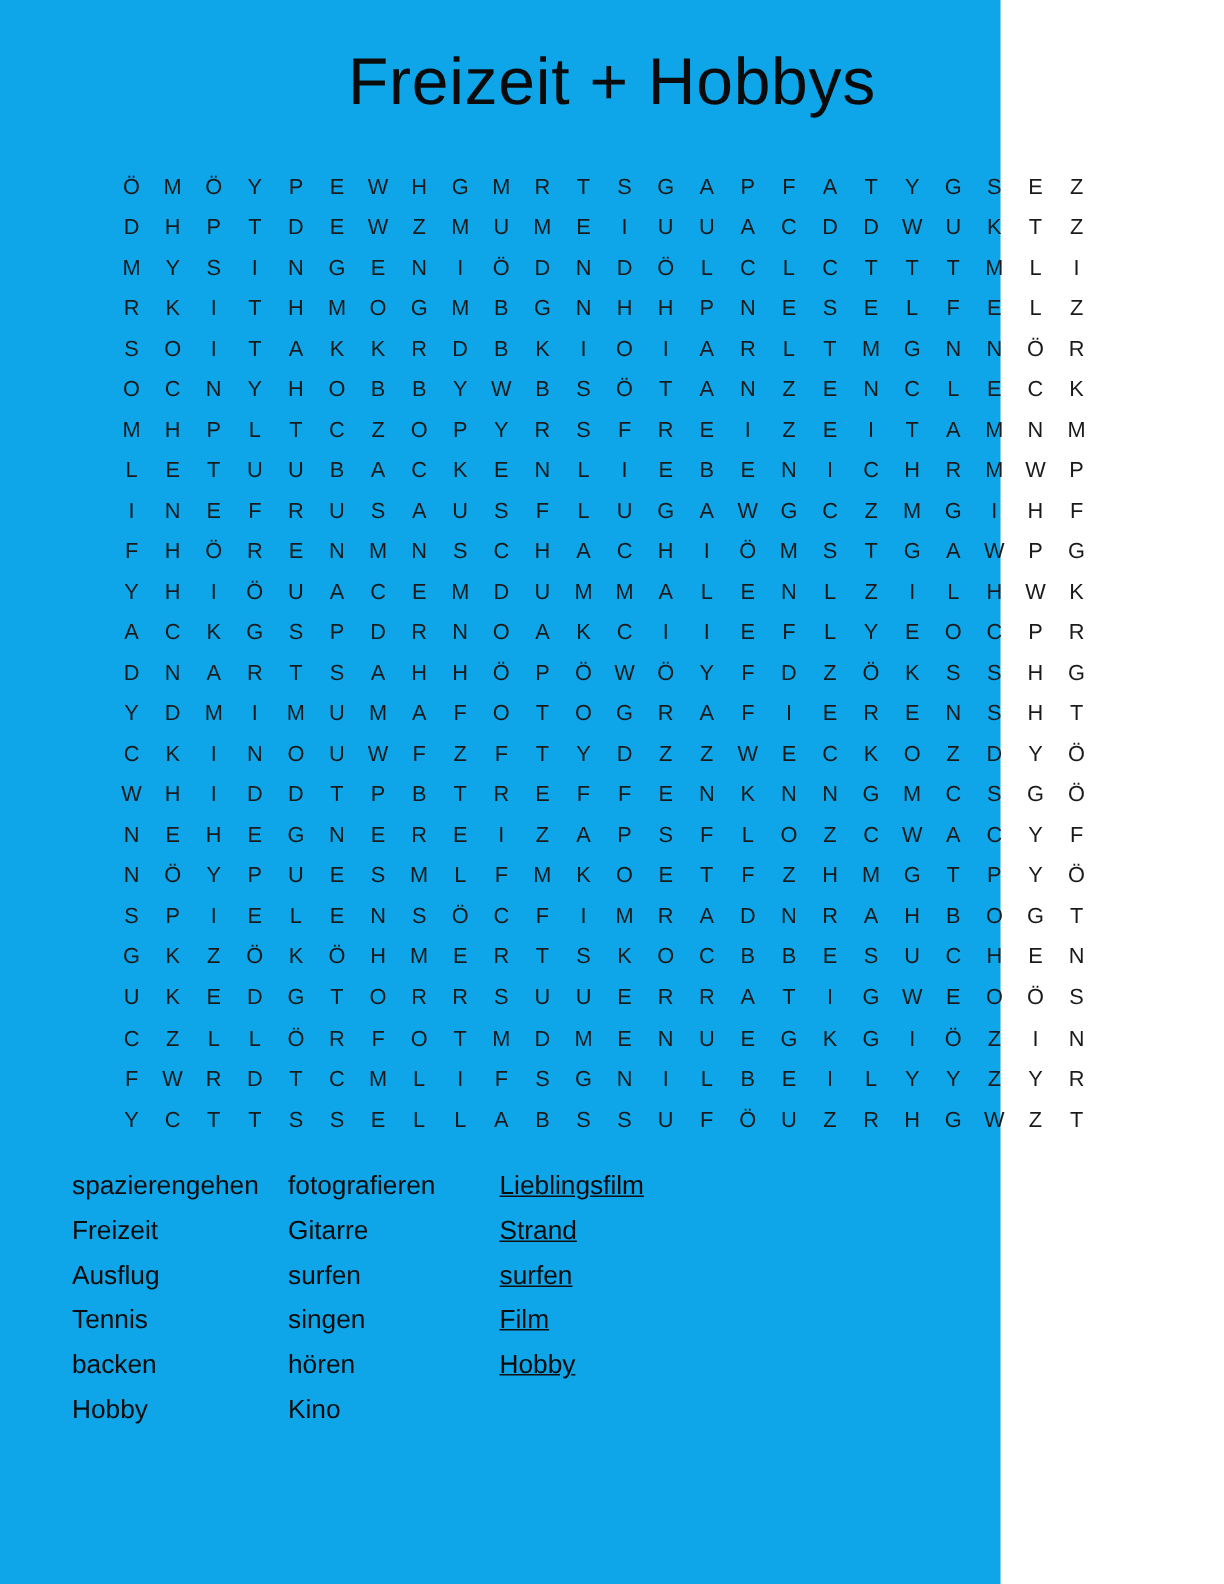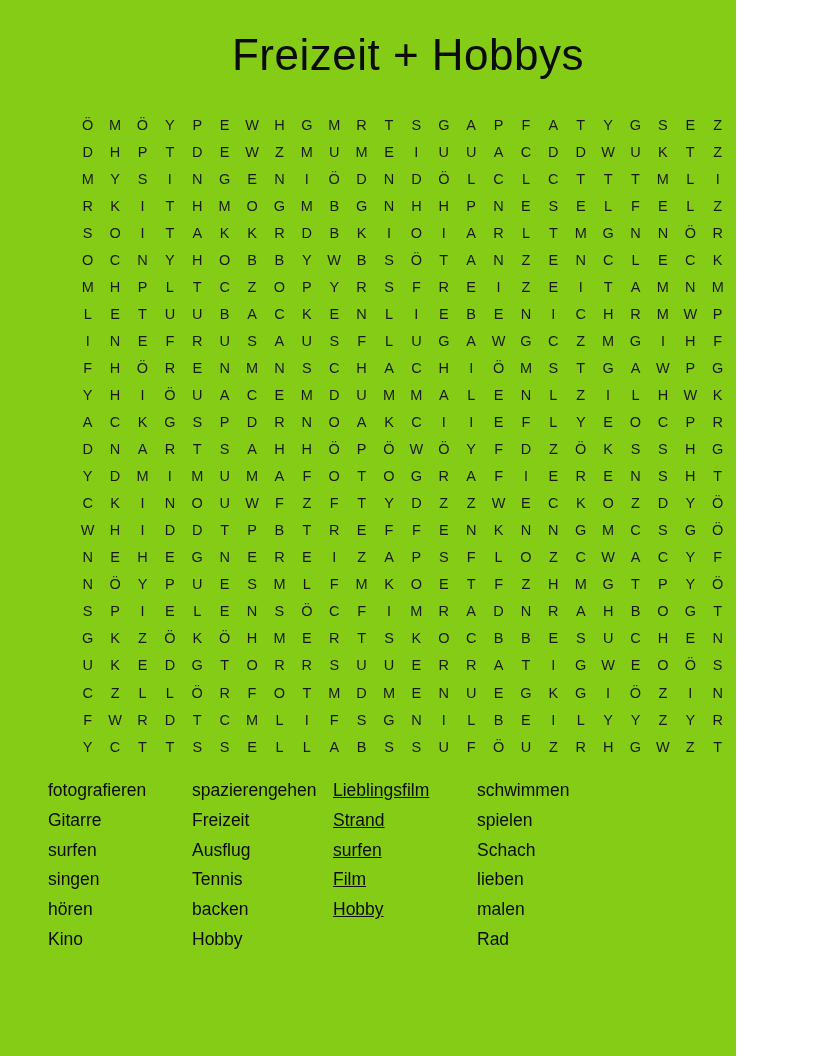--- a/index.html
+++ b/index.html
@@ -9,23 +9,23 @@
   }
   body {
     width: 816px;
     height: 1056px;
     overflow: hidden;
     font-family: "Liberation Sans", sans-serif;
     color: #111111;
   }
   .page {
     position: relative;
-    width: 736px;
+    width: 667px;
     height: 1056px;
-    background: #84cc16;
+    background: #0ea5e9;
   }
   .title {
     position: absolute;
     top: 30px;
     left: 0;
     width: 816px;
     margin: 0;
     text-align: center;
     font-size: 44px;
     font-weight: 500;
@@ -645,44 +645,36 @@
       <span class="cell">Z</span>
       <span class="cell">R</span>
       <span class="cell">H</span>
       <span class="cell">G</span>
       <span class="cell">W</span>
       <span class="cell">Z</span>
       <span class="cell">T</span>
     </div>
   <div class="words">
       <div class="word-col">
+        <div class="word">spazierengehen</div>
+        <div class="word">Freizeit</div>
+        <div class="word">Ausflug</div>
+        <div class="word">Tennis</div>
+        <div class="word">backen</div>
+        <div class="word">Hobby</div>
+      </div>
+      <div class="word-col">
         <div class="word">fotografieren</div>
         <div class="word">Gitarre</div>
         <div class="word">surfen</div>
         <div class="word">singen</div>
         <div class="word">hören</div>
         <div class="word">Kino</div>
       </div>
       <div class="word-col">
-        <div class="word">spazierengehen</div>
-        <div class="word">Freizeit</div>
-        <div class="word">Ausflug</div>
-        <div class="word">Tennis</div>
-        <div class="word">backen</div>
-        <div class="word">Hobby</div>
-      </div>
-      <div class="word-col">
         <div class="word">Lieblingsfilm</div>
         <div class="word">Strand</div>
         <div class="word">surfen</div>
         <div class="word">Film</div>
         <div class="word">Hobby</div>
       </div>
-      <div class="word-col">
-        <div class="word">schwimmen</div>
-        <div class="word">spielen</div>
-        <div class="word">Schach</div>
-        <div class="word">lieben</div>
-        <div class="word">malen</div>
-        <div class="word">Rad</div>
-      </div>
     </div>
 </div>
 
 </body></html>

